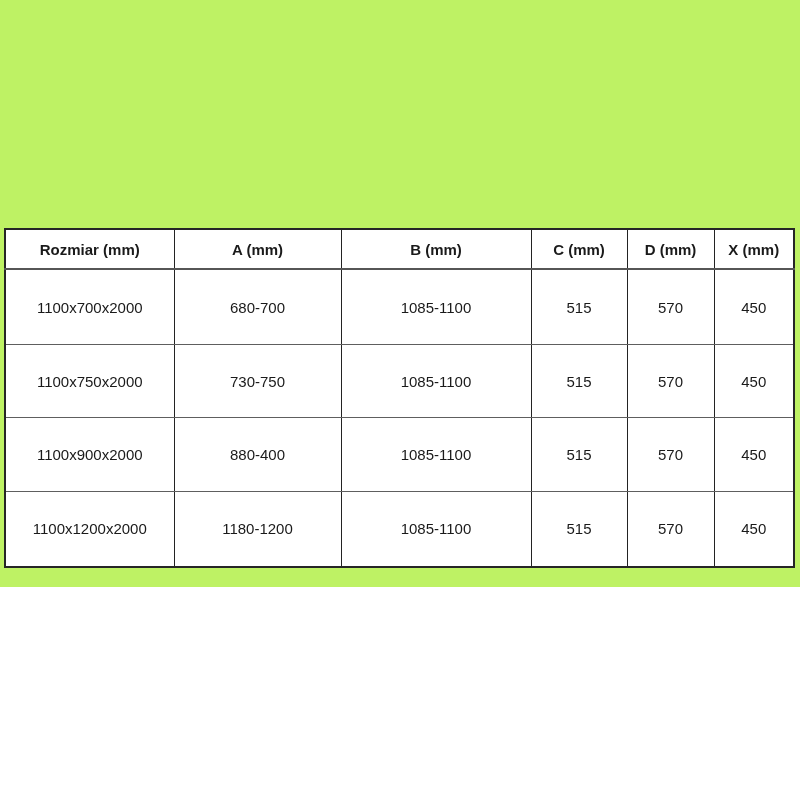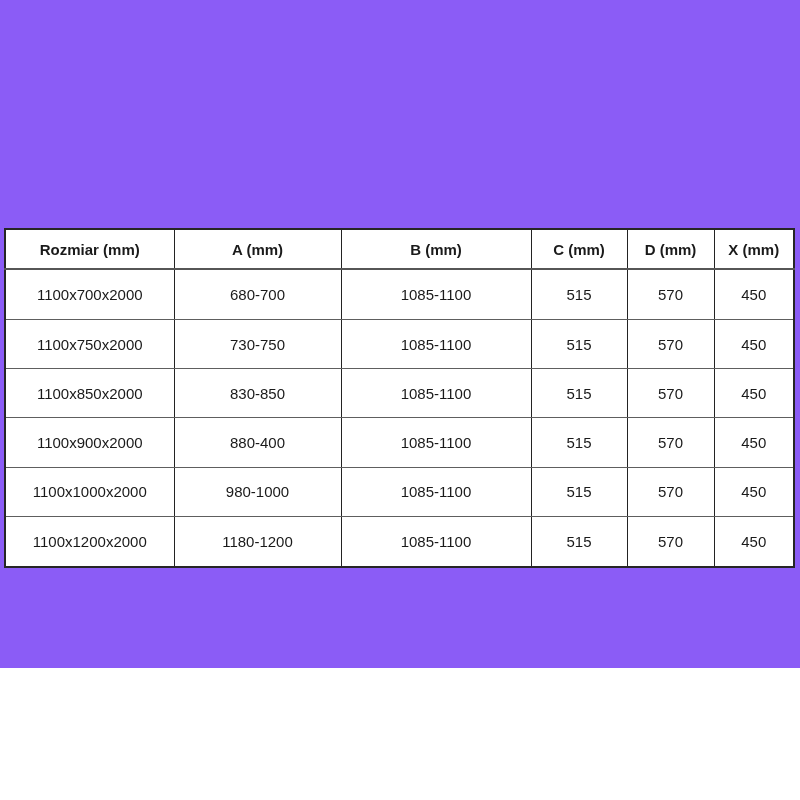--- a/index.html
+++ b/index.html
@@ -3,22 +3,22 @@
 <meta charset="utf-8">
 <style>
   html, body {
     margin: 0;
     padding: 0;
     background: #ffffff;
   }
   .page {
     position: relative;
     width: 800px;
-    height: 668px;
-    background: #8b5cf6;
+    height: 587px;
+    background: #bef264;
     font-family: "Liberation Sans", "DejaVu Sans", sans-serif;
     overflow: hidden;
   }
   table.spec-table {
     position: absolute;
     left: 4px;
     top: 228px;
     width: 789px;
     height: 340px;
     border-collapse: collapse;
@@ -84,38 +84,22 @@
       </tr>
       <tr>
         <td>1100x750x2000</td>
         <td>730-750</td>
         <td>1085-1100</td>
         <td>515</td>
         <td>570</td>
         <td>450</td>
       </tr>
       <tr>
-        <td>1100x850x2000</td>
-        <td>830-850</td>
-        <td>1085-1100</td>
-        <td>515</td>
-        <td>570</td>
-        <td>450</td>
-      </tr>
-      <tr>
         <td>1100x900x2000</td>
         <td>880-400</td>
-        <td>1085-1100</td>
-        <td>515</td>
-        <td>570</td>
-        <td>450</td>
-      </tr>
-      <tr>
-        <td>1100x1000x2000</td>
-        <td>980-1000</td>
         <td>1085-1100</td>
         <td>515</td>
         <td>570</td>
         <td>450</td>
       </tr>
       <tr>
         <td>1100x1200x2000</td>
         <td>1180-1200</td>
         <td>1085-1100</td>
         <td>515</td>

